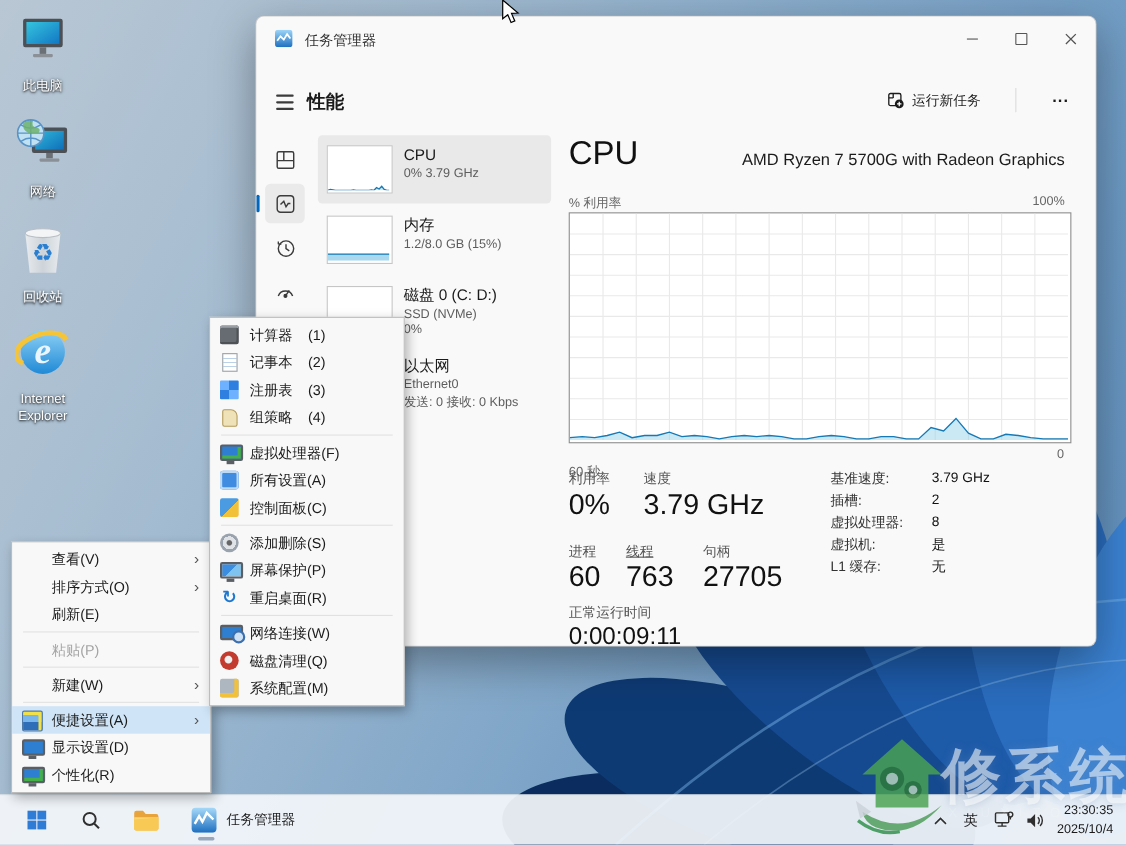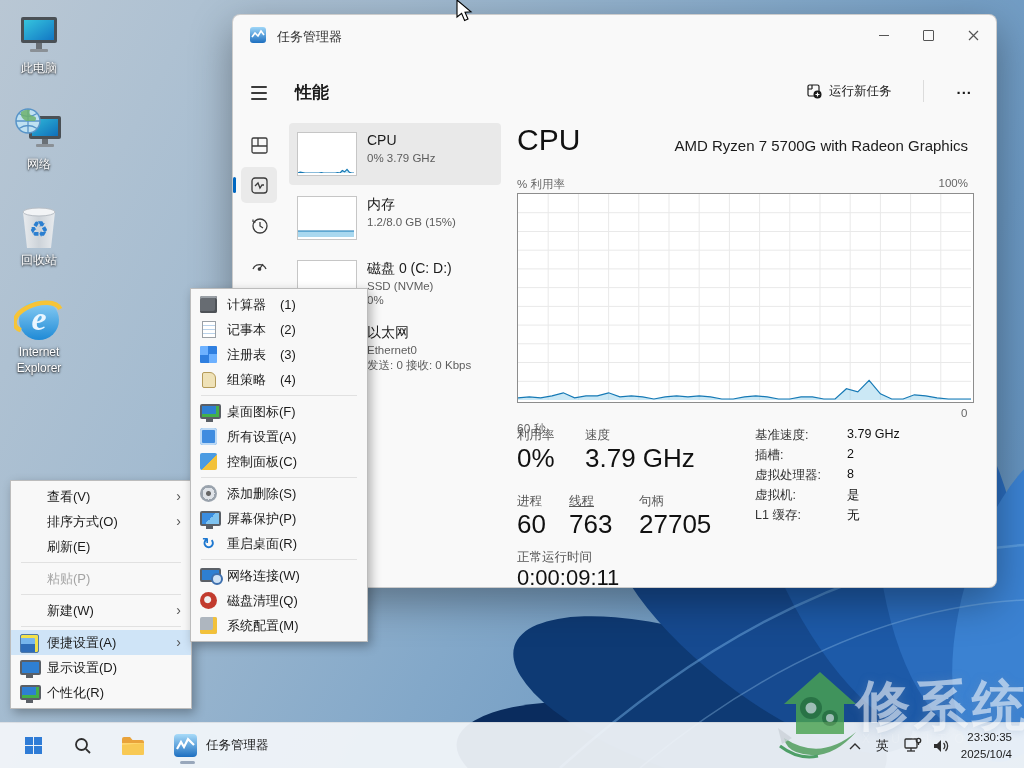--- a/index.html
+++ b/index.html
@@ -4,41 +4,41 @@
 <style>
   html,body{margin:0;padding:0;}
   body{font-family:"Liberation Sans","DejaVu Sans",sans-serif;-webkit-font-smoothing:antialiased;}
   .desktop{position:relative;width:1024px;height:768px;overflow:hidden;
     background:linear-gradient(118deg,#b9c7d4 0%,#a3bbd0 28%,#83a8c9 55%,#6b98c2 78%,#5e8dba 100%);}
   .bloom{position:absolute;left:0;top:0;z-index:1;pointer-events:none;}
 
   
   .dicon{position:absolute;width:78px;text-align:center;z-index:4;cursor:default;}
   .dicon .ig{height:46px;display:flex;align-items:flex-end;justify-content:center;}
-  .dicon .lbl{margin-top:3px;font-size:12px;color:#fff;text-shadow:0 1px 2px rgba(0,0,0,.85),0 0 3px rgba(0,0,0,.5);line-height:1.3;}
+  .dicon .lbl{margin-top:13px;font-size:12px;color:#fff;text-shadow:0 1px 2px rgba(0,0,0,.85),0 0 3px rgba(0,0,0,.5);line-height:1.3;}
 
   
   .win{position:absolute;left:232px;top:14px;width:763px;height:572px;background:#f9f9f9;
     border:1px solid rgba(0,0,0,.18);border-radius:8px;box-shadow:0 14px 40px rgba(0,0,0,.35);z-index:10;overflow:hidden;}
   .titlebar{position:absolute;left:0;top:0;right:0;height:40px;}
   .tb-ico{position:absolute;left:17px;top:12px;}
   .tb-title{position:absolute;left:44px;top:13px;font-size:13px;color:#333;}
   .tb-ctrls{position:absolute;right:0;top:0;height:40px;display:flex;}
   .tb-btn{width:45px;height:40px;display:flex;align-items:center;justify-content:center;}
   .glyph-min{width:10px;height:1px;background:#555;}
   .glyph-max{width:9px;height:9px;border:1px solid #555;border-radius:1px;}
 
   .rail{position:absolute;left:0;top:54px;width:50px;bottom:0;}
   .rail-item{position:absolute;left:8px;width:36px;height:36px;border-radius:5px;display:flex;align-items:center;justify-content:center;}
   .rail-item.sel{background:#eaeaea;}
   .rail-pill{position:absolute;left:0;width:3px;height:16px;background:#0067c0;border-radius:2px;}
   .hamb{display:flex;flex-direction:column;gap:4px;}
   .hamb div{width:16px;height:2px;background:#3b3b3b;border-radius:1px;}
 
-  .tab-title{position:absolute;left:62px;top:66px;font-size:17px;font-weight:bold;color:#1b1b1b;}
+  .tab-title{position:absolute;left:46px;top:66px;font-size:17px;font-weight:bold;color:#1b1b1b;}
   .hdr-right{position:absolute;right:14px;top:60px;height:32px;display:flex;align-items:center;gap:22px;}
   .runtask{display:flex;align-items:center;gap:7px;padding:5px 10px;border-radius:4px;font-size:12.5px;color:#1b1b1b;}
   .hdr-div{width:1px;height:22px;background:#dcdcdc;}
   .more-btn{padding:2px 10px 8px 10px;border-radius:4px;font-size:15px;font-weight:bold;color:#1b1b1b;letter-spacing:1px;}
 
   .plist{position:absolute;left:56px;top:106px;width:214px;}
   .pcard{position:absolute;left:0;width:212px;height:62px;border-radius:4px;}
   .pcard.sel{background:#e9e9e9;}
   .mini{position:absolute;left:8px;top:9px;width:58px;height:42px;background:#fff;border:1px solid #c6c6c6;}
   .mini svg{display:block;}
@@ -62,21 +62,21 @@
   .rs-val{position:absolute;left:332px;font-size:12.5px;color:#111;white-space:nowrap;}
 
   
   .menu{position:absolute;background:#f8f8f8;border:1px solid #bcbcbc;box-shadow:3px 4px 10px rgba(0,0,0,.3);z-index:80;padding:3px 0;}
   .m-item{position:relative;height:25px;line-height:25px;font-size:13px;color:#1b1b1b;padding-left:36px;white-space:nowrap;}
   .m-item.hl{background:#cfe4f7;}
   .m-item.dis{color:#a4a4a4;}
   .m-item.has-sub::after{content:"›";position:absolute;right:10px;top:0;font-size:14px;color:#555;}
   .m-sep{height:1px;background:#e1e1e1;margin:3px 10px;}
   .m-num{margin-left:14px;}
-  .cmenu{left:10px;top:480px;width:180px;}
+  .cmenu{left:10px;top:492px;width:180px;}
   .smenu{left:190px;top:288px;width:176px;}
 
   
   .mi{position:absolute;left:9px;top:4px;width:17px;height:17px;}
   .mi-calc{background:#676c72;border-radius:2px;box-shadow:inset 0 2px 0 #9aa0a6,inset -2px -2px 0 #4e5257;}
   .mi-note{background:#fdfdfd;border:1px solid #9aa0a6;width:12px;height:15px;left:11px;
      background-image:repeating-linear-gradient(#fff 0 3px,#b9d2ea 3px 4px);}
   .mi-reg{background:conic-gradient(#2f7fe0 0 25%,#6db1ff 0 50%,#2f7fe0 0 75%,#6db1ff 0);border-radius:1px;}
   .mi-gpo{background:#efe2b8;border:1px solid #b49b5a;width:12px;height:14px;left:11px;top:5px;border-radius:2px 6px 2px 2px;}
   .mi-mon{background:#2e7fd2;border:2px solid #5a5f66;border-radius:2px;height:11px;top:5px;}
@@ -430,21 +430,21 @@
     <div class="m-item"><span class="mi mi-mon"></span><span>显示设置(D)</span></div>
     <div class="m-item"><span class="mi mi-mon mi-paint"></span><span>个性化(R)</span></div>
   </div>
 
   <div class="menu smenu">
     <div class="m-item"><span class="mi mi-calc"></span><span>计算器</span><span class="m-num">(1)</span></div>
     <div class="m-item"><span class="mi mi-note"></span><span>记事本</span><span class="m-num">(2)</span></div>
     <div class="m-item"><span class="mi mi-reg"></span><span>注册表</span><span class="m-num">(3)</span></div>
     <div class="m-item"><span class="mi mi-gpo"></span><span>组策略</span><span class="m-num">(4)</span></div>
     <div class="m-sep"></div>
-    <div class="m-item"><span class="mi mi-mon mi-paint"></span><span>桌面图标(F)</span></div>
+    <div class="m-item"><span class="mi mi-mon mi-paint"></span><span>虚拟处理器(F)</span></div>
     <div class="m-item"><span class="mi mi-set"></span><span>所有设置(A)</span></div>
     <div class="m-item"><span class="mi mi-cpl"></span><span>控制面板(C)</span></div>
     <div class="m-sep"></div>
     <div class="m-item"><span class="mi mi-cd"></span><span>添加删除(S)</span></div>
     <div class="m-item"><span class="mi mi-mon mi-saver"></span><span>屏幕保护(P)</span></div>
     <div class="m-item"><span class="mi mi-refresh">↻</span><span>重启桌面(R)</span></div>
     <div class="m-sep"></div>
     <div class="m-item"><span class="mi mi-netc"></span><span>网络连接(W)</span></div>
     <div class="m-item"><span class="mi mi-clean"></span><span>磁盘清理(Q)</span></div>
     <div class="m-item"><span class="mi mi-sysc"></span><span>系统配置(M)</span></div>

